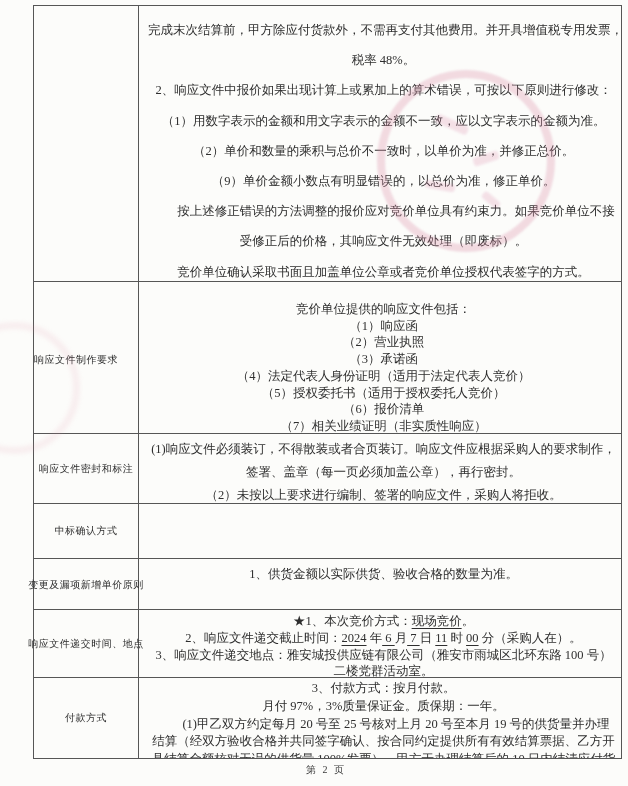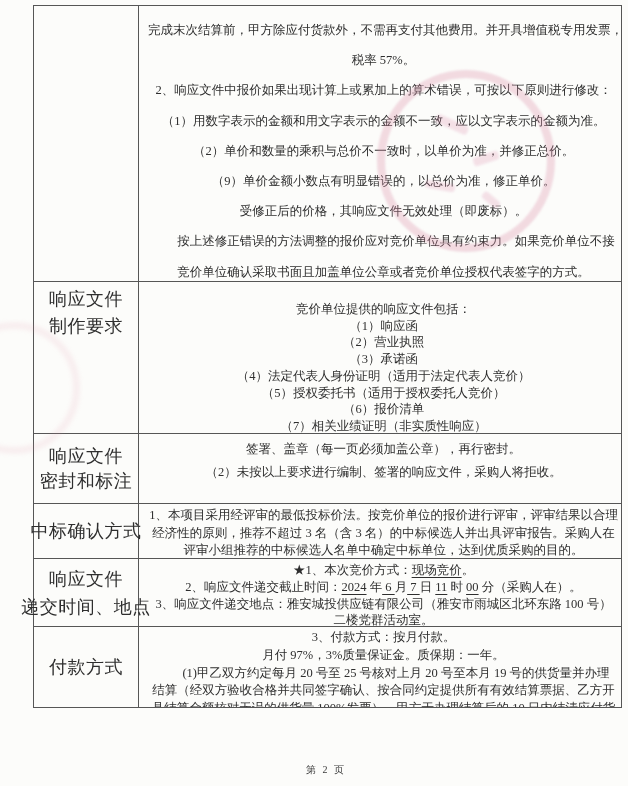--- a/index.html
+++ b/index.html
@@ -24,24 +24,24 @@
     border: 1.3px solid #565656;
     background: transparent;
   }
   .trow { display: flex; border-bottom: 1px solid #565656; }
   .trow:last-child { border-bottom: none; }
   .hcell {
     width: 105px;
     flex: 0 0 105px;
     border-right: 1px solid #565656;
     display: flex;
-    flex-direction: column;
+    flex-direction: row;
     align-items: center;
     justify-content: center;
-    font-size: 18px;
+    font-size: 10px;
     letter-spacing: 0.5px;
   }
   .hline { line-height: 24px; white-space: nowrap; }
   .ccell {
     flex: 1 1 auto;
     padding: 0 2px 0 9px;
     font-size: 12.5px;
     overflow: hidden;
     text-align: center;
   }
@@ -131,27 +131,27 @@
 </head>
 <body>
 
 <div id="page">
 
   <div id="terms-table">
       <div class="trow row-payment-terms-continued">
         <div class="hcell"></div>
         <div class="ccell ccell-payment-terms-continued">
           <div class="line"><span>完成末次结算前，甲方除应付货款外，不需再支付其他费用。并开具增值税专用发票，</span></div>
-          <div class="line"><span>税率 57%。</span></div>
+          <div class="line"><span>税率 48%。</span></div>
           <div class="line"><span>2、响应文件中报价如果出现计算上或累加上的算术错误，可按以下原则进行修改：</span></div>
           <div class="line"><span>（1）用数字表示的金额和用文字表示的金额不一致，应以文字表示的金额为准。</span></div>
           <div class="line"><span>（2）单价和数量的乘积与总价不一致时，以单价为准，并修正总价。</span></div>
           <div class="line"><span>（9）单价金额小数点有明显错误的，以总价为准，修正单价。</span></div>
+          <div class="line"><span>　　按上述修正错误的方法调整的报价应对竞价单位具有约束力。如果竞价单位不接</span></div>
           <div class="line"><span>受修正后的价格，其响应文件无效处理（即废标）。</span></div>
-          <div class="line"><span>　　按上述修正错误的方法调整的报价应对竞价单位具有约束力。如果竞价单位不接</span></div>
           <div class="line"><span>竞价单位确认采取书面且加盖单位公章或者竞价单位授权代表签字的方式。</span></div>
         </div>
       </div>
       <div class="trow row-doc-preparation">
         <div class="hcell">
           <div class="hline">响应文件</div>
           <div class="hline">制作要求</div>
         </div>
         <div class="ccell ccell-doc-preparation">
           <div class="line"><span>竞价单位提供的响应文件包括：</span></div>
@@ -164,32 +164,37 @@
           <div class="line"><span>（7）相关业绩证明（非实质性响应）</span></div>
           <div class="line"><span>上述组成附件均需加盖公司公章。</span></div>
         </div>
       </div>
       <div class="trow row-doc-sealing">
         <div class="hcell">
           <div class="hline">响应文件</div>
           <div class="hline">密封和标注</div>
         </div>
         <div class="ccell ccell-doc-sealing">
+          <div class="line"><span>(1)响应文件必须装订，不得散装或者合页装订。响应文件应根据采购人的要求制作，</span></div>
           <div class="line"><span>签署、盖章（每一页必须加盖公章），再行密封。</span></div>
           <div class="line"><span>（2）未按以上要求进行编制、签署的响应文件，采购人将拒收。</span></div>
         </div>
       </div>
       <div class="trow row-award-confirmation">
         <div class="hcell">
           <div class="hline">中标确认方式</div>
         </div>
-        <div class="ccell ccell-award-confirmation">
-          <div class="line"><span>1、本项目采用经评审的最低投标价法。按竞价单位的报价进行评审，评审结果以合理</span></div>
-          <div class="line"><span>经济性的原则，推荐不超过 3 名（含 3 名）的中标候选人并出具评审报告。采购人在</span></div>
-          <div class="line"><span>评审小组推荐的中标候选人名单中确定中标单位，达到优质采购的目的。</span></div>
+      </div>
+      <div class="trow row-change-omission-pricing">
+        <div class="hcell">
+          <div class="hline">变更及漏项新增</div>
+          <div class="hline">单价原则</div>
+        </div>
+        <div class="ccell ccell-change-omission-pricing">
+          <div class="line"><span>1、供货金额以实际供货、验收合格的数量为准。</span></div>
         </div>
       </div>
       <div class="trow row-submission-time-place">
         <div class="hcell">
           <div class="hline">响应文件</div>
           <div class="hline">递交时间、地点</div>
         </div>
         <div class="ccell ccell-submission-time-place">
           <div class="line"><span>★1、本次竞价方式：</span><span class="u">现场竞价</span><span>。</span></div>
           <div class="line"><span>2、响应文件递交截止时间：</span><span class="u">2024</span><span> 年</span><span class="u"> 6 </span><span>月</span><span class="u"> 7 </span><span>日 </span><span class="u">11</span><span> 时 </span><span class="u">00</span><span> 分（采购人在）。</span></div>

